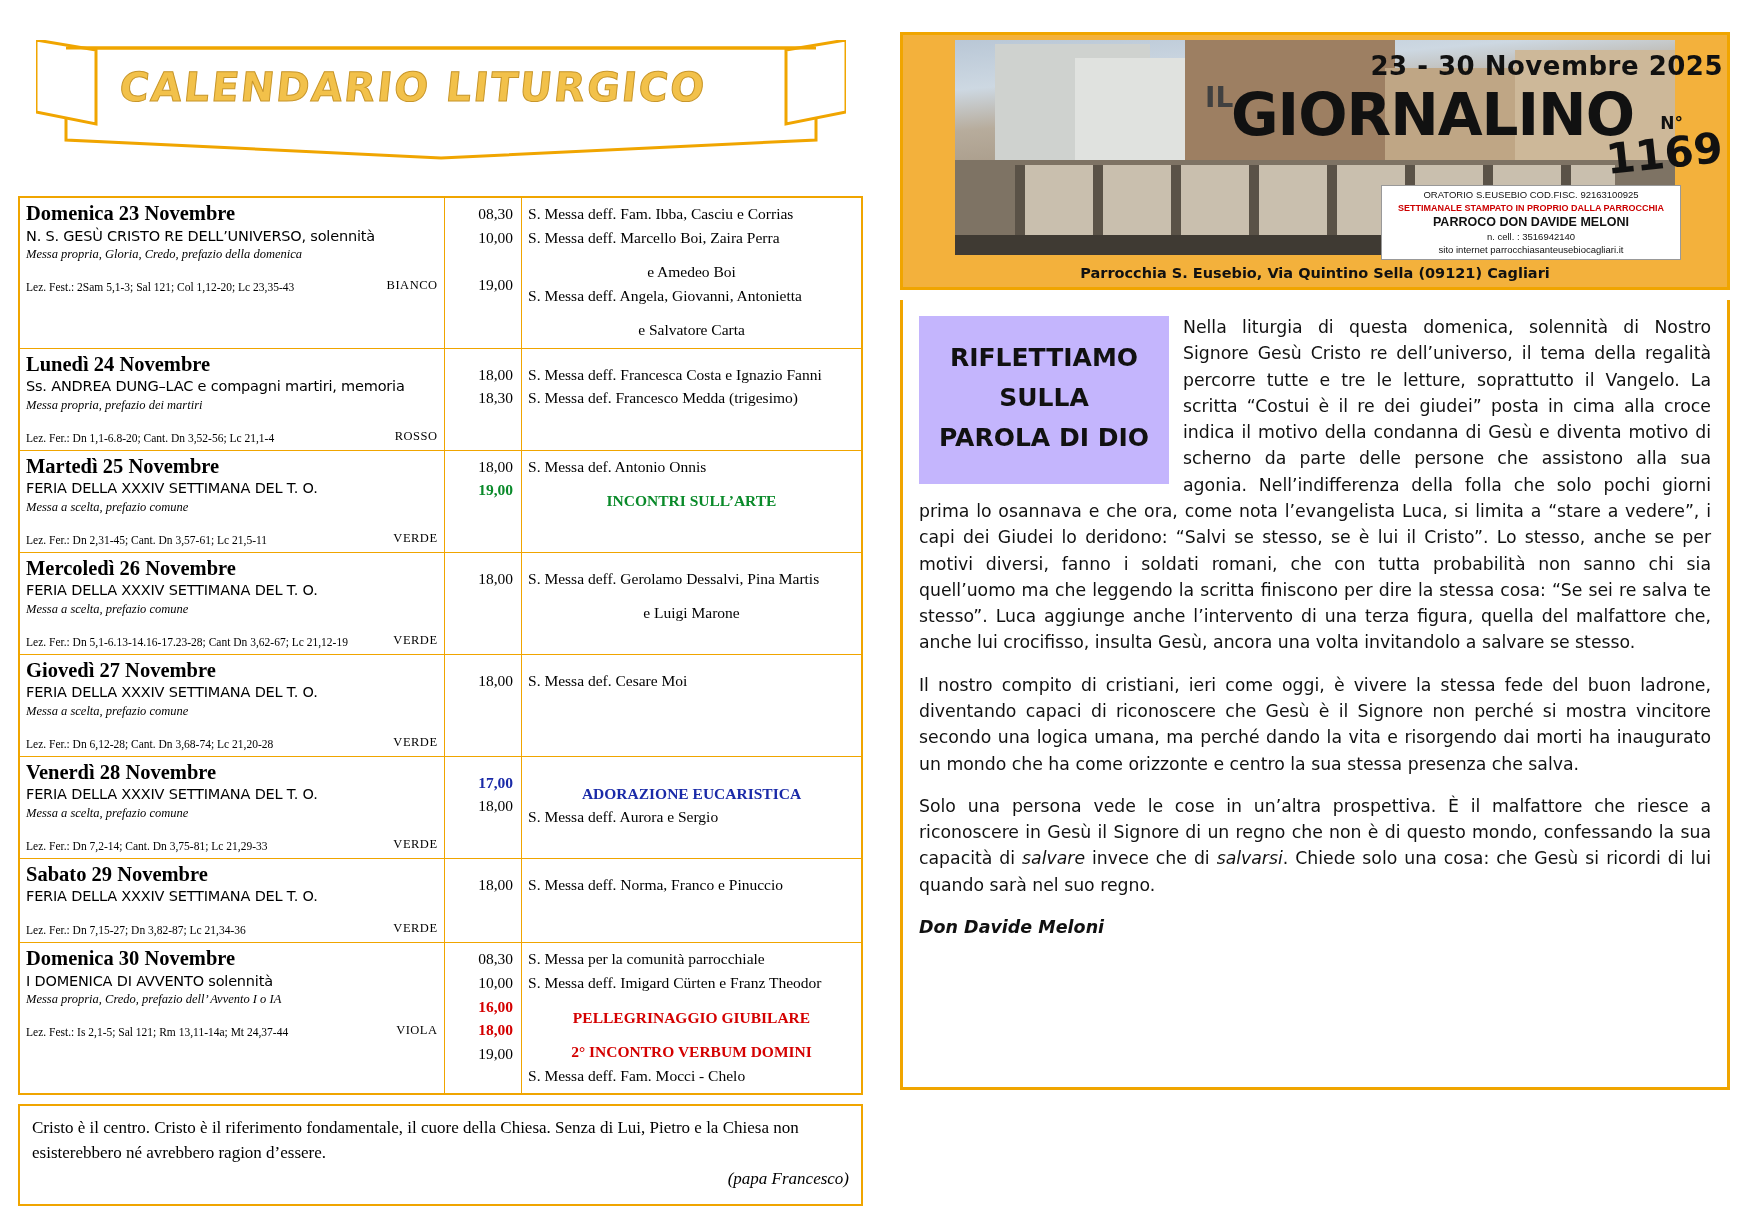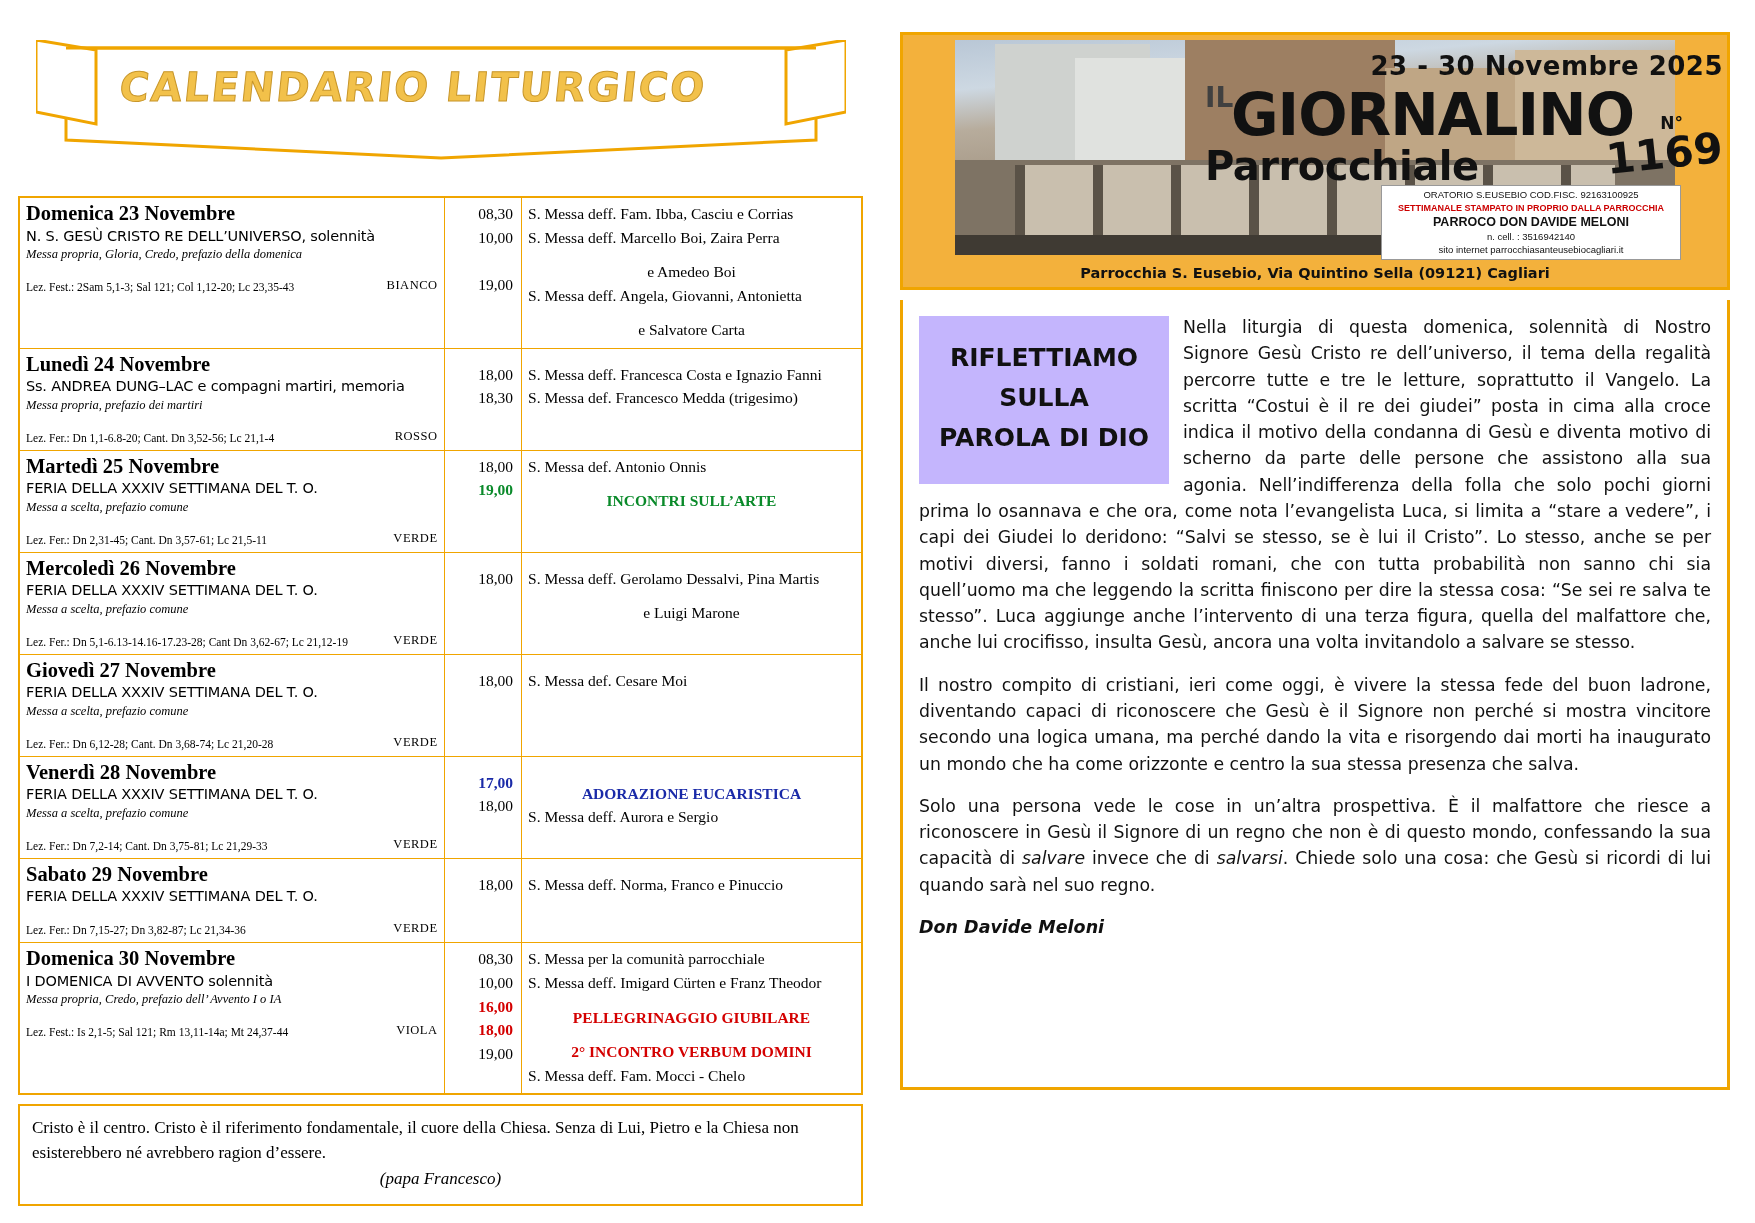--- a/index.html
+++ b/index.html
@@ -122,21 +122,21 @@
     position: absolute;
     left: 10px; top: 1086px;
     width: 845px;
     border: 2px solid #f0a500;
     padding: 10px 12px 12px 12px;
     box-sizing: border-box;
     font-family: "Liberation Serif", serif;
     font-size: 17px;
     line-height: 1.45;
   }
-  .quote-box .sig { display:block; text-align: center; font-style: italic; margin-top: 2px;}
+  .quote-box .sig { display:block; text-align: right; font-style: italic; margin-top: 2px;}
 
   
   .right-col {
     position: absolute;
     left: 900px; top: 32px;
     width: 840px;
     height: 1180px;
   }
 
   
@@ -495,21 +495,20 @@
         <div class="ph-b5"></div>
         <div class="ph-shade"></div>
         <div class="ph-arch"></div>
         <div class="ph-ground"></div>
       </div>
 
       <div class="mast-title">
         <div class="mast-date">23 - 30 Novembre 2025</div>
         <div class="mast-il">IL</div>
         <div class="mast-giornalino">GIORNALINO</div>
-        <div class="mast-parrocchiale">Parrocchiale</div>
         <div class="mast-n">N°</div>
         <div class="mast-num">1169</div>
       </div>
 
       <div class="mast-info">
         <div>ORATORIO S.EUSEBIO COD.FISC. 92163100925</div>
         <div class="red-l">SETTIMANALE STAMPATO IN PROPRIO DALLA PARROCCHIA</div>
         <div class="big">PARROCO DON DAVIDE MELONI</div>
         <div>n. cell. :   3516942140</div>
         <div>sito internet parrocchiasanteusebiocagliari.it</div>

